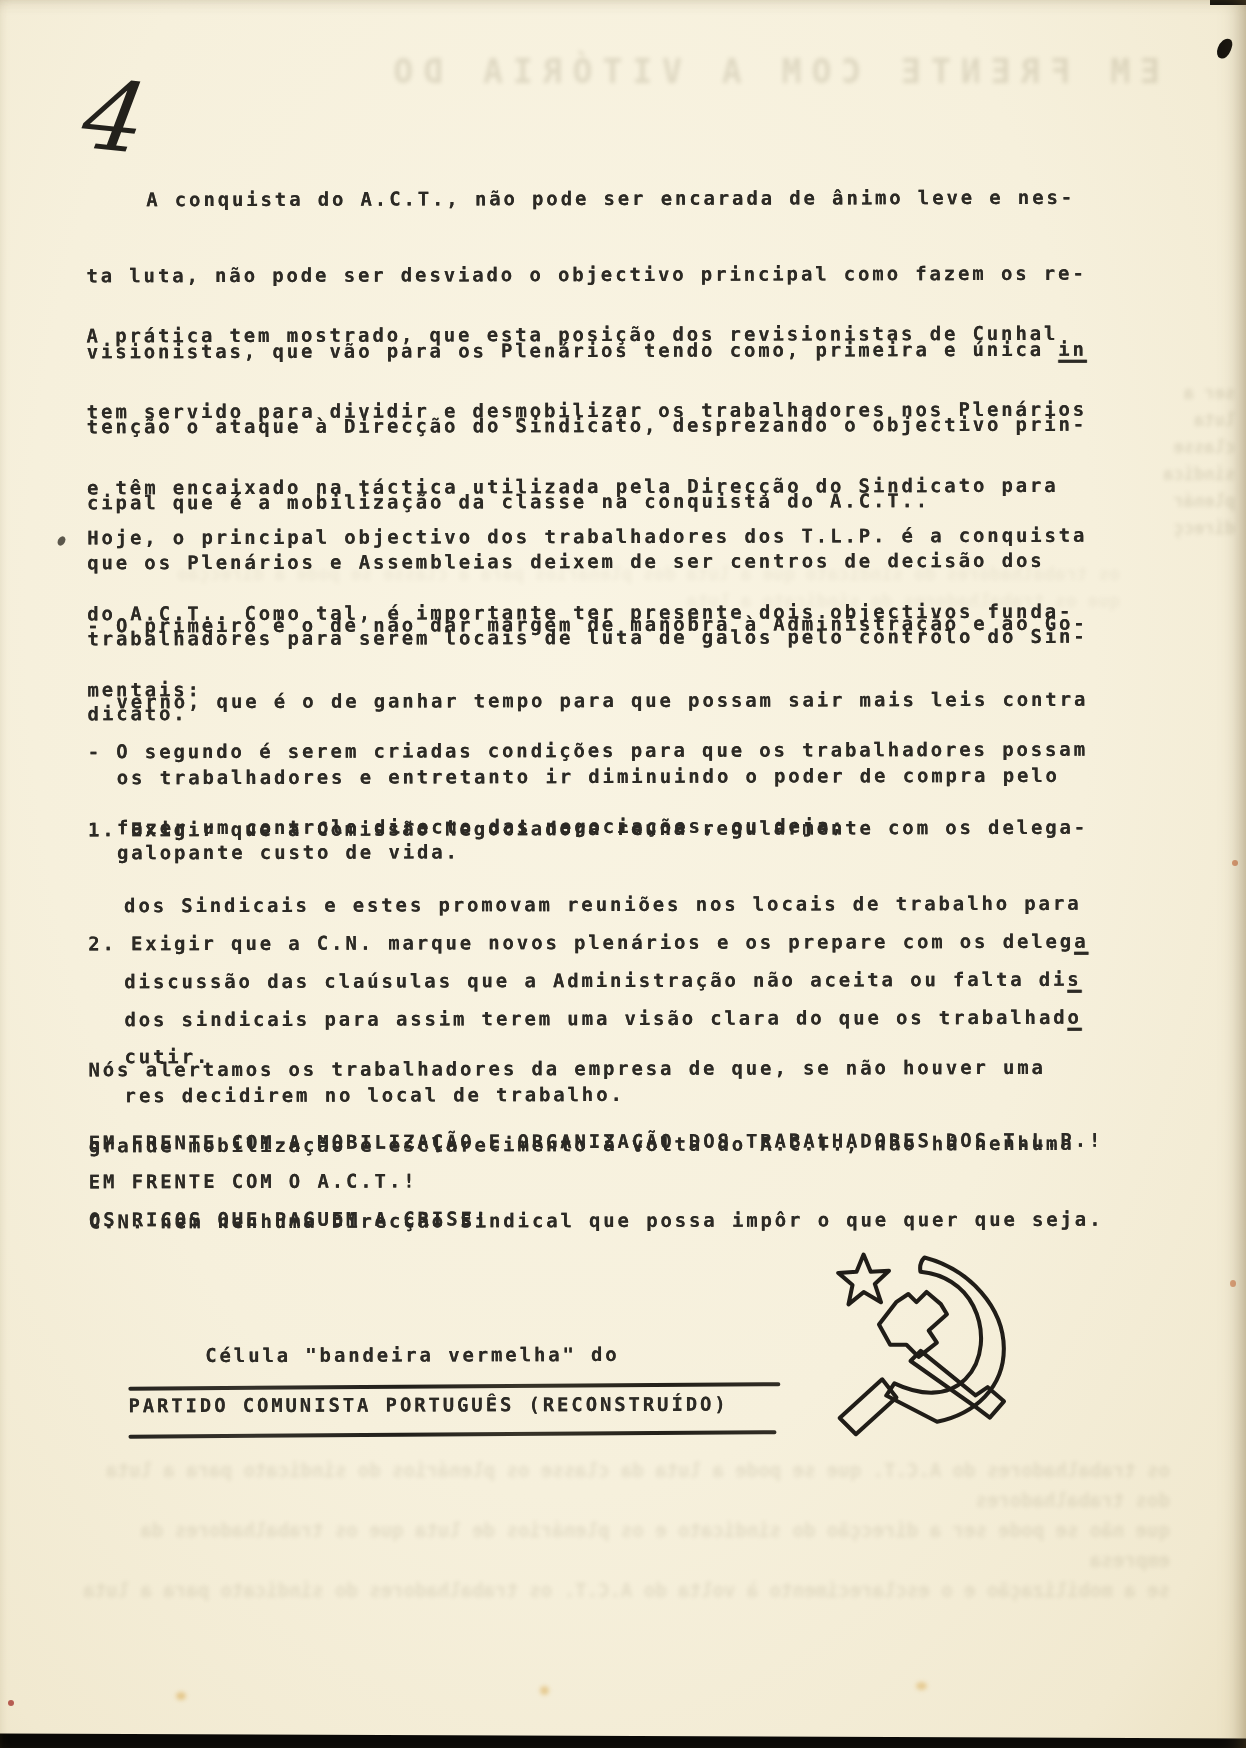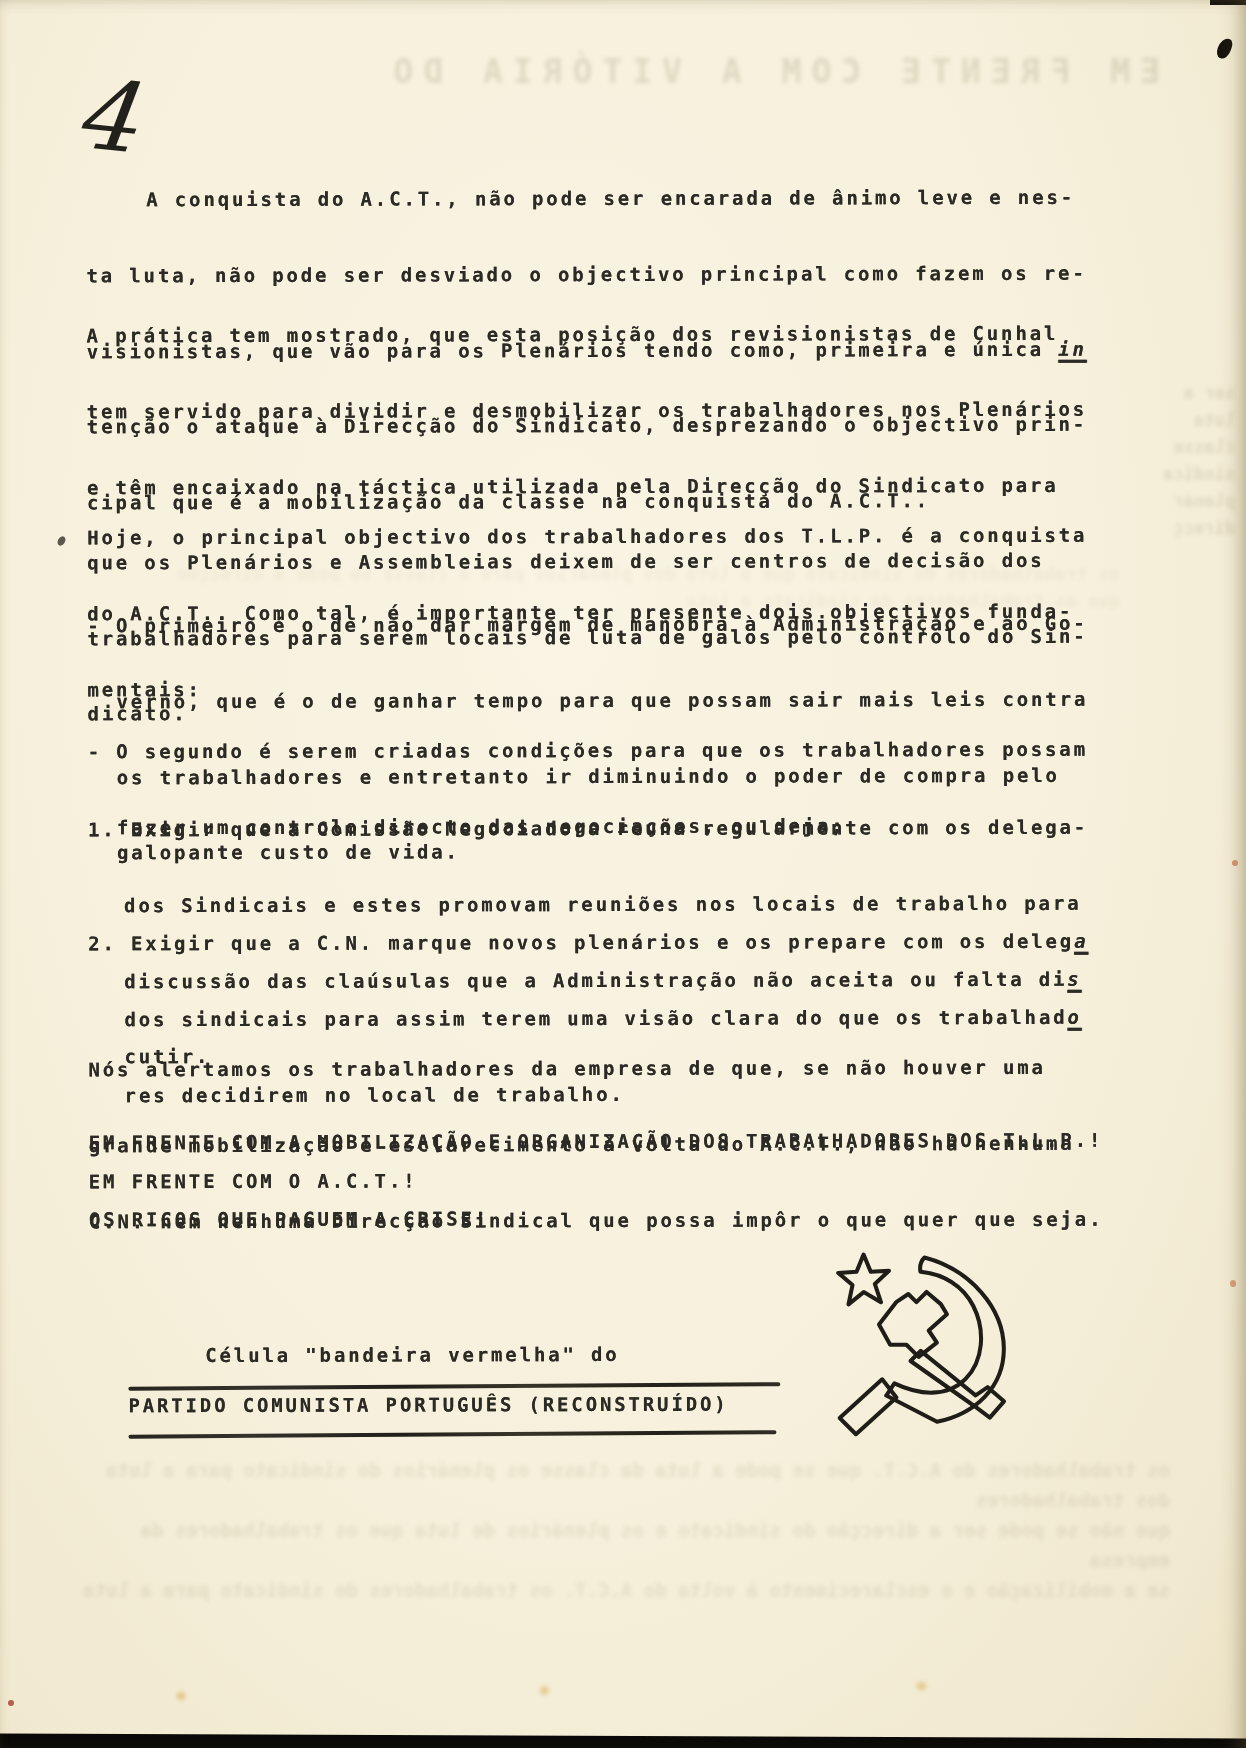--- a/index.html
+++ b/index.html
@@ -29,21 +29,21 @@
     line-height:25.2px;
     letter-spacing:2.85px;
     color:#2c2a25;
     text-shadow:0 0 .6px rgba(44,42,37,.75);
     white-space:pre;
   }
   .tl{ display:block; }
   .indent-first{ padding-left:60px; }
   .hang-b .tl + .tl{ padding-left:29px; }
   .hang-n .tl + .tl{ padding-left:36px; }
-  .u{ text-decoration:underline; text-underline-offset:4px; text-decoration-thickness:2.5px;font-style:italic; }
+  .u{ text-decoration:underline; text-underline-offset:4px; text-decoration-thickness:2.5px; }
 
   .slogan{ white-space:nowrap; }
 
   .handwritten-4{
     position:absolute; left:86px; top:68px;
     font-family:"DejaVu Serif", serif;
     font-style:italic; font-weight:normal;
     font-size:96px; color:#23211c;
     transform:rotate(6deg) skewX(-4deg);
     line-height:1;

